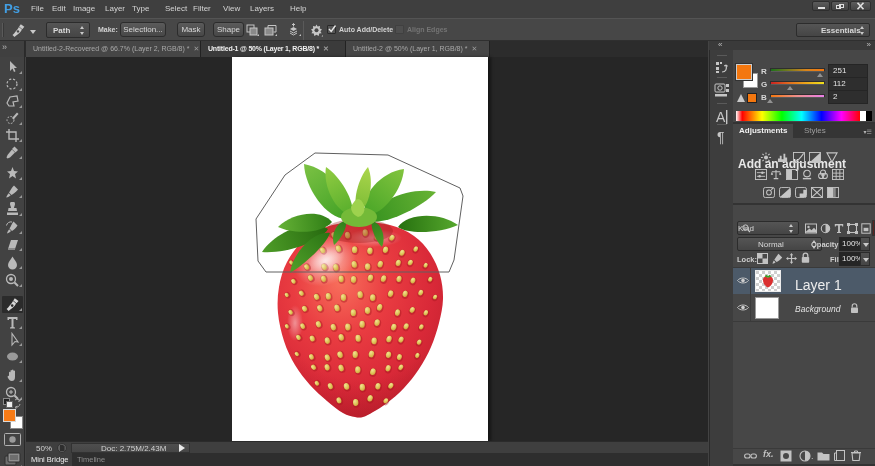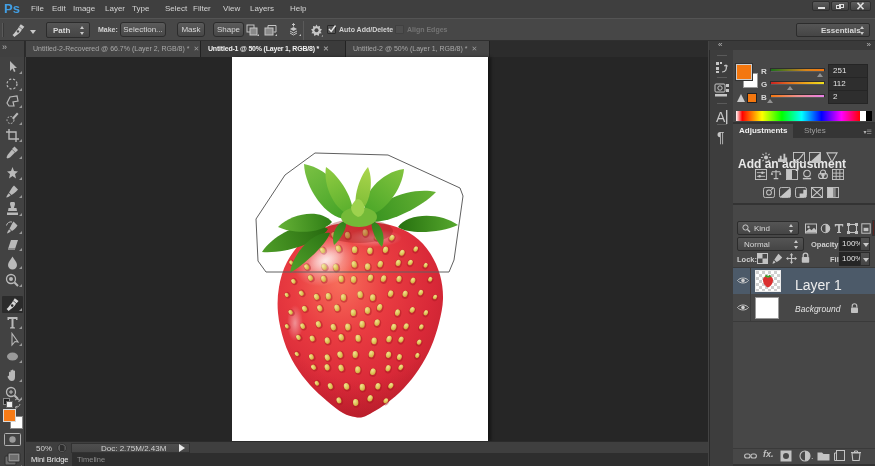--- a/index.html
+++ b/index.html
@@ -957,21 +957,21 @@
       </svg></div>
 <div class="aicon" style="left:94px; top:146px;"><svg width="12" height="11" viewBox="0 0 13 12">
         <rect x="0.5" y="0.5" width="12" height="11" fill="none" stroke="#c6c6c6"></rect>
         <rect x="1" y="1" width="5.5" height="10" fill="#c6c6c6"></rect>
         <rect x="6.5" y="1" width="3" height="10" fill="#8a8a8a"></rect>
       </svg></div>
 <div class="abs" style="left:0; top:162px; width:142px; height:2px; background:#333;"></div>
 <div class="abs minidrop" style="left:4px; top:180px; width:62px;"><svg width="9" height="9" viewBox="0 0 9 9" style="position:absolute;left:4px;top:2px;">
         <circle cx="3.5" cy="3.5" r="2.6" fill="none" stroke="#c9c9c9"></circle>
         <path d="M5.5 5.5 L8 8" stroke="#c9c9c9" stroke-width="1.3"></path>
-      </svg><span style="margin-left:16px;">Kind</span><div class="uarr up" style="top:2px;"></div><div class="uarr dn" style="top:8px;"></div></div>
+      </svg><span style="">Kind</span><div class="uarr up" style="top:2px;"></div><div class="uarr dn" style="top:8px;"></div></div>
 <div class="licon" style="left:72px; top:182px;"><svg width="12" height="11" viewBox="0 0 12 11">
         <rect x="0.5" y="1" width="11" height="9" fill="none" stroke="#c2c2c2"></rect>
         <circle cx="3.5" cy="4" r="1.2" fill="#c2c2c2"></circle>
         <path d="M1 8.5 L4.5 5.5 L6.5 7.2 L9 4.8 L11 7 V9.5 H1 Z" fill="#c2c2c2"></path>
       </svg></div>
 <div class="licon" style="left:87px; top:182px;"><svg width="11" height="11" viewBox="0 0 11 11">
         <circle cx="5.5" cy="5.5" r="4.2" fill="none" stroke="#c2c2c2" stroke-width="1.1"></circle>
         <path d="M5.5 1.3 A4.2 4.2 0 0 1 5.5 9.7 Z" fill="#c2c2c2"></path>
       </svg></div>
 <div class="licon" style="left:101px; top:182px;"><svg width="10" height="11" viewBox="0 0 10 11">
@@ -982,21 +982,21 @@
         <rect x="0" y="0" width="3" height="3" fill="#c2c2c2"></rect>
         <rect x="8" y="0" width="3" height="3" fill="#c2c2c2"></rect>
         <rect x="0" y="8" width="3" height="3" fill="#c2c2c2"></rect>
         <rect x="8" y="8" width="3" height="3" fill="#c2c2c2"></rect>
       </svg></div>
 <div class="licon" style="left:128px; top:182px;"><svg width="10" height="11" viewBox="0 0 10 11">
         <rect x="0.8" y="0.8" width="8.4" height="9.4" fill="none" stroke="#c2c2c2"></rect>
         <rect x="2.6" y="4.8" width="4.8" height="3.4" fill="#c2c2c2"></rect>
       </svg></div>
 <div class="abs" style="left:139px; top:179px; width:3px; height:16px; background:#5c2522; border:1px solid #333;"></div>
-<div class="abs minidrop" style="left:4px; top:196px; width:67px; padding-left:6px;">Normal<div class="uarr up" style="top:2px;"></div><div class="uarr dn" style="top:8px;"></div></div>
+<div class="abs minidrop" style="left:4px; top:196px; width:85px; padding-left:20px;">Normal<div class="uarr up" style="top:2px;"></div><div class="uarr dn" style="top:8px;"></div></div>
 <div class="plabel" style="left:78px; top:199px;">Opacity:</div>
 <div class="valbox" style="left:106px; top:196px; width:21px; height:14px; line-height:12px; padding-left:2px; background:#252525;">100%</div>
 <div class="abs" style="left:127px; top:196px; width:10px; height:14px; background:linear-gradient(#525252,#454545); border:1px solid #2c2c2c;">
       <div style="position:absolute;left:1.5px;top:5px;width:0;height:0;border-left:3px solid transparent;border-right:3px solid transparent;border-top:4px solid #c9c9c9;"></div>
     </div>
 <div class="plabel" style="left:4px; top:214px;">Lock:</div>
 <div class="licon" style="left:24px; top:212px;"><svg width="11" height="11" viewBox="0 0 11 11">
         <rect x="0.5" y="0.5" width="10" height="10" fill="none" stroke="#c2c2c2"></rect>
         <rect x="1" y="1" width="4.5" height="4.5" fill="#c2c2c2"></rect>
         <rect x="5.5" y="5.5" width="4.5" height="4.5" fill="#c2c2c2"></rect>

